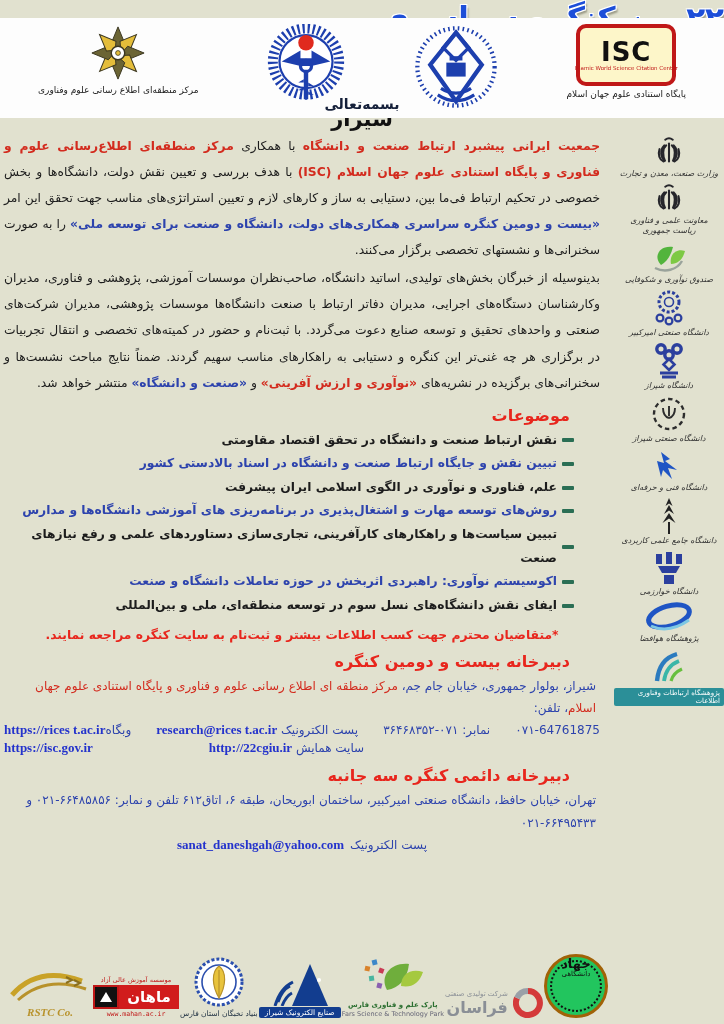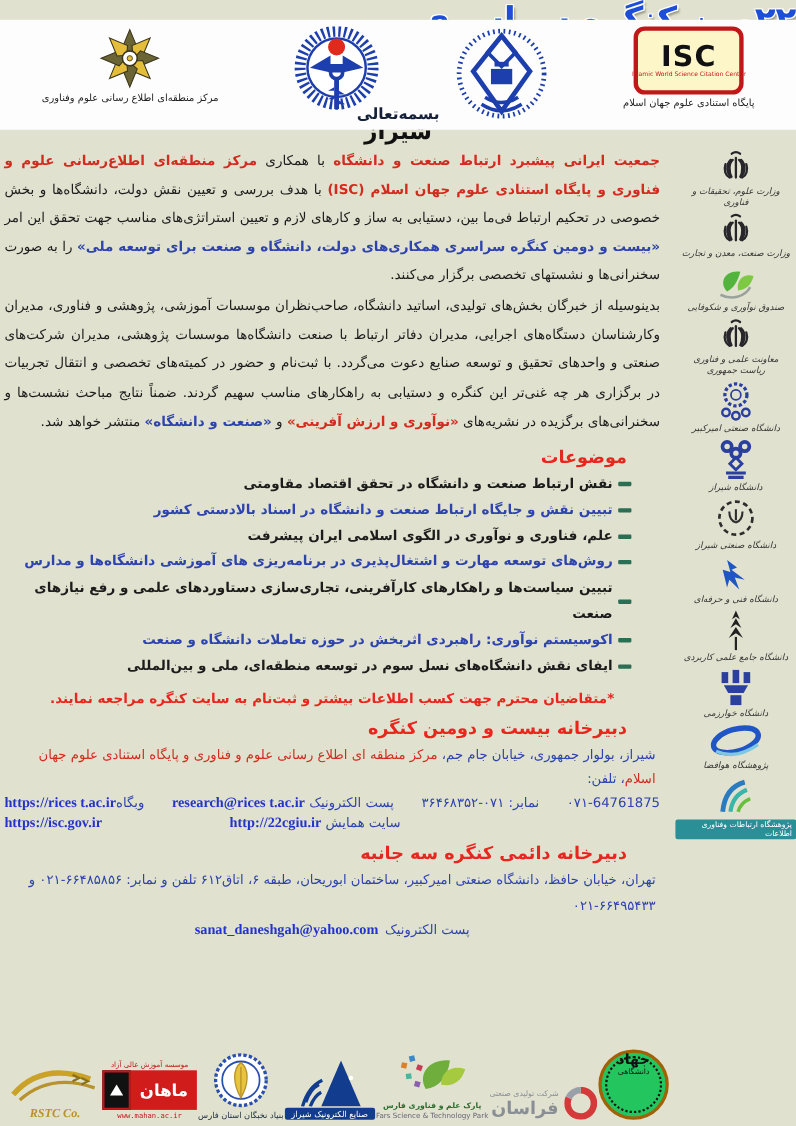--- a/index.html
+++ b/index.html
@@ -48,21 +48,21 @@
   .c-lab{font-weight:normal;}
   .c-row2{display:flex;justify-content:space-between;align-items:baseline;font-size:12px;color:#2d43ad;margin-top:2px;}
   .spacer{width:120px;}
   
   .footer{position:absolute;left:8px;right:116px;bottom:6px;height:86px;
           display:flex;direction:ltr;align-items:flex-end;justify-content:space-between;}
   .f-logo{display:flex;flex-direction:column;align-items:center;gap:1px;}
   .f-cap{font-size:7.5px;color:#234;white-space:nowrap;}
   .rstc-text{font-size:11px;font-weight:bold;font-style:italic;color:#b8922b;font-family:"Liberation Serif",serif;}
   .mahan-line{font-size:6.5px;color:#c01818;}
-  .mahan-box{display:flex;direction:ltr;align-items:stretch;height:36px;}
+  .mahan-box{display:flex;direction:ltr;align-items:stretch;height:24px;}
   .mahan-dark{width:22px;background:#111;border:2px solid #c01818;display:flex;align-items:center;justify-content:center;}
   .mahan-peak{width:0;height:0;border-left:6px solid transparent;border-right:6px solid transparent;border-bottom:10px solid #fff;}
   .mahan-red{background:#d11c1c;color:#fff;font-weight:bold;font-size:15px;display:flex;align-items:center;padding:0 8px;}
   .mahan-url{font-size:6.5px;color:#c01818;font-family:"DejaVu Sans Mono",monospace;}
   .sez-bar{background:#123d8f;color:#fff;font-size:7.5px;padding:1px 6px;border-radius:2px;}
   .park-cap1{font-size:7px;color:#2a6e2f;font-weight:bold;}
   .park-cap2{font-size:6.5px;color:#667;}
   .far-small{font-size:7px;color:#8a8f96;}
   .far-big{font-size:16px;font-weight:bold;color:#8a8f96;}
   .jahad{width:58px;height:58px;border:3px solid #a16207;border-radius:50%;background:#22c55e;
@@ -152,57 +152,44 @@
         <span>
           <svg width="34" height="34" viewBox="0 0 36 36" fill="none" stroke="#26262b" stroke-width="2.2" stroke-linecap="round">
             <path d="M18 9 V28"></path>
               <path d="M13 11 C8 16 9 24 14 28 C11 22 11 14 15 11"></path>
             <path d="M23 11 C28 16 27 24 22 28 C25 22 25 14 21 11"></path>
             <path d="M8 15 C6 21 8 26 12 28"></path>
               <path d="M28 15 C30 21 28 26 24 28"></path>
               <path d="M14 5 Q18 2 22 5"></path>
           </svg>
         </span>
-        <span class="side-cap">وزارت علوم، تحقیقات و فناوری</span>
+        <span class="side-cap">وزارت صنعت، معدن و تجارت</span>
       </div>
       <div class="side-item">
         <span>
           <svg width="34" height="34" viewBox="0 0 36 36" fill="none" stroke="#26262b" stroke-width="2.2" stroke-linecap="round">
             <path d="M18 9 V28"></path>
               <path d="M13 11 C8 16 9 24 14 28 C11 22 11 14 15 11"></path>
             <path d="M23 11 C28 16 27 24 22 28 C25 22 25 14 21 11"></path>
             <path d="M8 15 C6 21 8 26 12 28"></path>
               <path d="M28 15 C30 21 28 26 24 28"></path>
               <path d="M14 5 Q18 2 22 5"></path>
           </svg>
         </span>
-        <span class="side-cap">وزارت صنعت، معدن و تجارت</span>
+        <span class="side-cap">معاونت علمی و فناوری ریاست جمهوری</span>
       </div>
       <div class="side-item">
         <span>
           <svg width="40" height="36" viewBox="0 0 40 36">
             <path d="M12 26 C4 18 10 6 24 8 C22 16 18 23 12 26" fill="#52b43c"></path>
             <path d="M22 25 C20 16 27 9 36 12 C34 20 29 25 22 25" fill="#7dc944"></path>
             <path d="M6 29 C16 34 28 31 33 22" stroke="#9aa39b" stroke-width="2.4" fill="none"></path>
           </svg>
         </span>
         <span class="side-cap">صندوق نوآوری و شکوفایی</span>
-      </div>
-      <div class="side-item">
-        <span>
-          <svg width="34" height="34" viewBox="0 0 36 36" fill="none" stroke="#26262b" stroke-width="2.2" stroke-linecap="round">
-            <path d="M18 9 V28"></path>
-              <path d="M13 11 C8 16 9 24 14 28 C11 22 11 14 15 11"></path>
-            <path d="M23 11 C28 16 27 24 22 28 C25 22 25 14 21 11"></path>
-            <path d="M8 15 C6 21 8 26 12 28"></path>
-              <path d="M28 15 C30 21 28 26 24 28"></path>
-              <path d="M14 5 Q18 2 22 5"></path>
-          </svg>
-        </span>
-        <span class="side-cap">معاونت علمی و فناوری ریاست جمهوری</span>
       </div>
       <div class="side-item">
         <span>
           <svg width="38" height="40" viewBox="0 0 38 40">
             <circle cx="19" cy="14" r="10" fill="none" stroke="#2b3f9e" stroke-width="3" stroke-dasharray="3 2"></circle>
             <circle cx="19" cy="14" r="4.5" fill="none" stroke="#2b3f9e" stroke-width="1.6"></circle>
             <circle cx="10" cy="30" r="3.4" fill="none" stroke="#2b3f9e" stroke-width="2.2"></circle>
             <circle cx="19" cy="33" r="3.4" fill="none" stroke="#2b3f9e" stroke-width="2.2"></circle>
             <circle cx="28" cy="30" r="3.4" fill="none" stroke="#2b3f9e" stroke-width="2.2"></circle>
           </svg>

